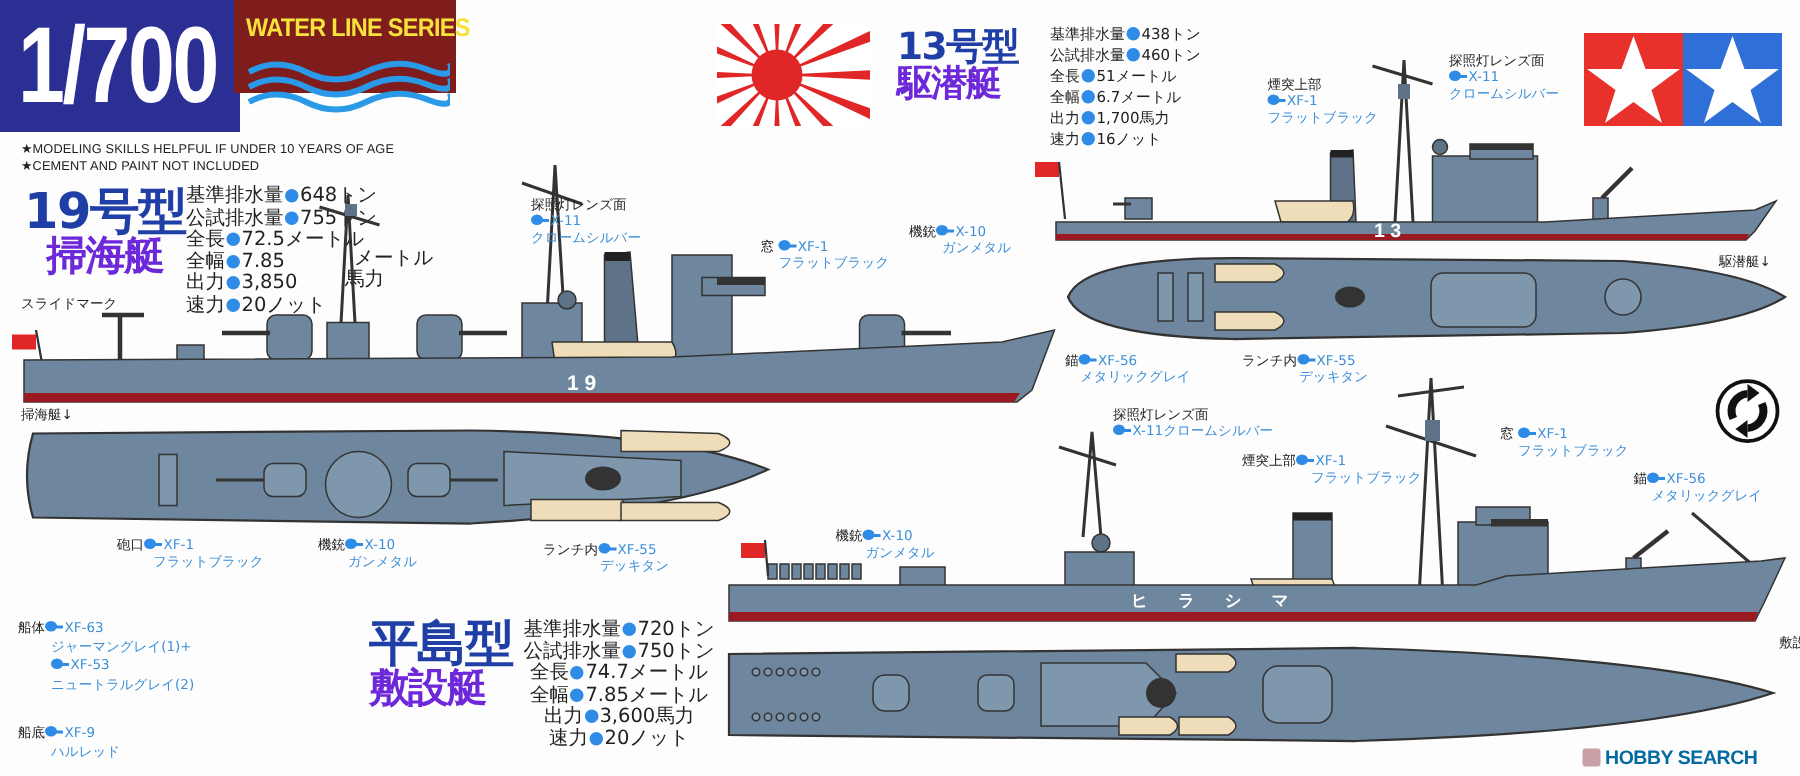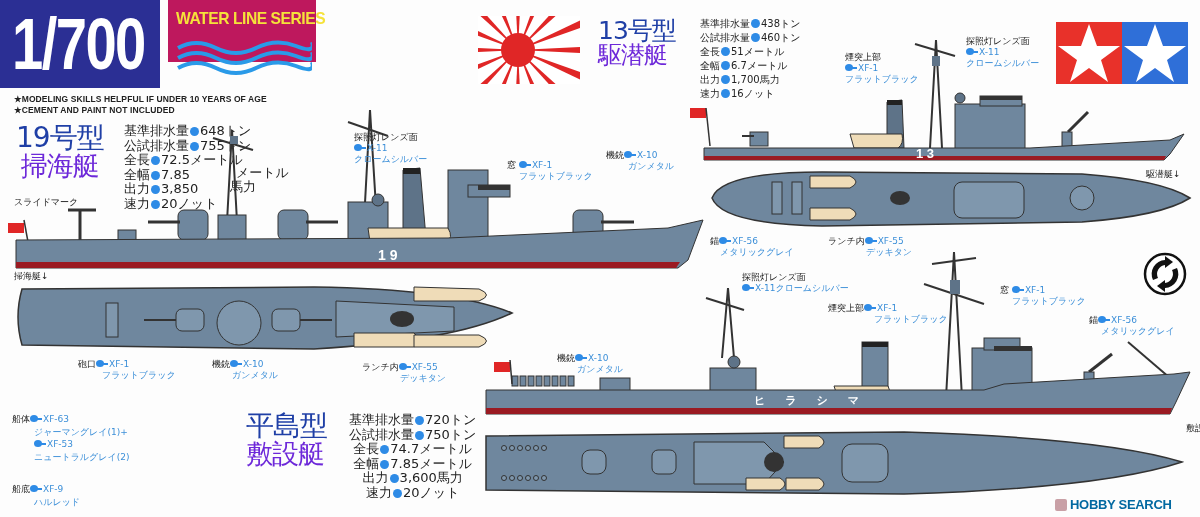--- a/index.html
+++ b/index.html
@@ -4,24 +4,24 @@
 <style>
   * { box-sizing: border-box; margin: 0; padding: 0; }
   html, body { width: 1200px; height: 517px; overflow: hidden; background: #fdfdfd; }
   body { position: relative; font-family: "DejaVu Sans", sans-serif; color: #222; }
   .abs { position: absolute; }
 
   
   .scale-box { left: 0; top: 0; width: 160px; height: 88px; background: #2b2f94; }
   .scale-text { left: 12px; top: 4px; font-family: "Liberation Sans", sans-serif; font-weight: bold; font-size: 72px; color: #fff; letter-spacing: -2px; transform: scaleX(0.78); transform-origin: left top; line-height: 80px; }
 
-  .notes { left: 14px; font-family: "Liberation Sans", sans-serif; font-weight: bold; font-size: 8.5px; color: #222; letter-spacing: 0.1px; }
-
-  .class-title { font-family: "DejaVu Sans", sans-serif; font-weight: normal; line-height: 1; }
-  .class-num { color: #1f3fa6; font-size: 28px; letter-spacing: -1px; }
+  .notes { left: 14px; font-family: "Liberation Sans", sans-serif; font-weight: normal; font-size: 8.5px; color: #222; letter-spacing: 0.1px; }
+
+  .class-title { font-family: "DejaVu Sans", sans-serif; font-weight: bold; line-height: 1; }
+  .class-num { color: #1f3fa6; font-size: 33px; letter-spacing: -1px; }
   .class-kind { color: #6d28d9; font-size: 27px; letter-spacing: -1px; }
 
   .specs { font-family: "DejaVu Sans", sans-serif; font-size: 13px; line-height: 14.5px; color: #222; }
   .spec-row { white-space: nowrap; }
   .dot { display: inline-block; width: 9px; height: 9px; border-radius: 50%; background: #2e8be6; vertical-align: -1px; margin: 0 1px; }
 
   .callout { font-size: 9px; line-height: 11px; color: #222; white-space: nowrap; }
   .callout .paint { color: #3c8fd8; }
   .paint-icon { display: inline-block; width: 12px; height: 7px; position: relative; vertical-align: 0px; margin-right: 1px; }
   .paint-icon::before { content: ""; position: absolute; left: 0; top: 0; width: 8px; height: 7px; border-radius: 50%; background: #2e8be6; }
@@ -31,21 +31,21 @@
 
   svg { display: block; }
 </style>
 </head>
 <body>
 
 <div class="abs scale-box">
   <div class="abs scale-text">1/700</div>
 </div>
 
-<div class="abs" style="left:168px;top:0;width:148px;height:62px;background:#be185d;">
+<div class="abs" style="left:156px;top:0;width:148px;height:62px;background:#7f1d1d;">
   <div class="abs" style="left:8px;top:9px;font-family:'Liberation Sans',sans-serif;font-weight:bold;font-size:17px;color:#f5e23a;white-space:nowrap;transform:scaleX(0.92);transform-origin:left top;letter-spacing:-0.5px;">WATER LINE SERIES</div>
   <svg class="abs" style="left:8px;top:38px;" width="136" height="40" viewBox="0 0 136 40">
     <path d="M2 10 Q20 0 40 10 T80 10 T120 8 T136 4" stroke="#2a9ae8" stroke-width="4" fill="none"></path>
     <path d="M2 20 Q20 10 40 20 T80 20 T120 18 T136 14" stroke="#2a9ae8" stroke-width="4" fill="none"></path>
     <path d="M2 30 Q20 20 40 30 T80 30 T120 28 T136 24" stroke="#2a9ae8" stroke-width="4" fill="none"></path>
   </svg>
 </div>
 
 <svg class="abs" style="left:478px;top:16px;" width="102" height="68" viewBox="0 0 102 68">
   <rect width="102" height="68" fill="#fff"></rect>

